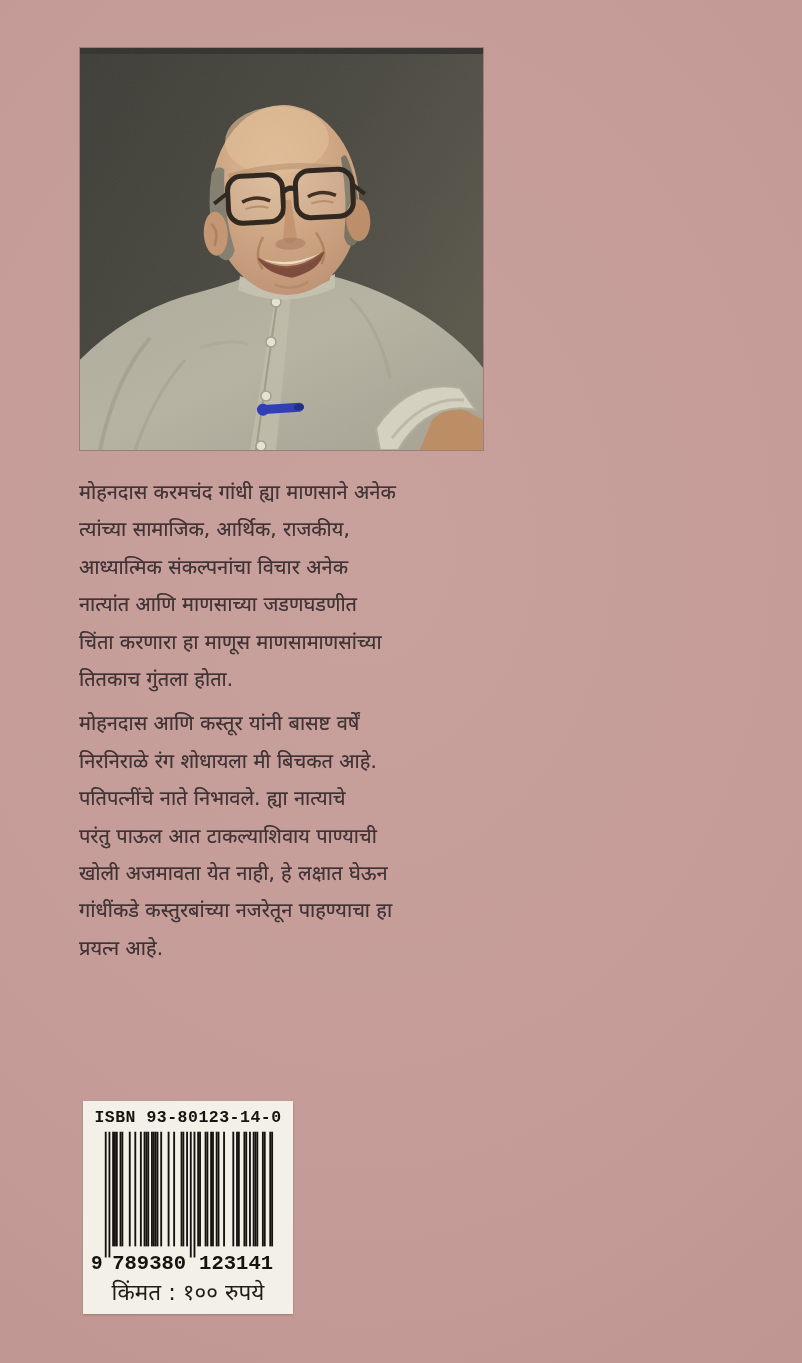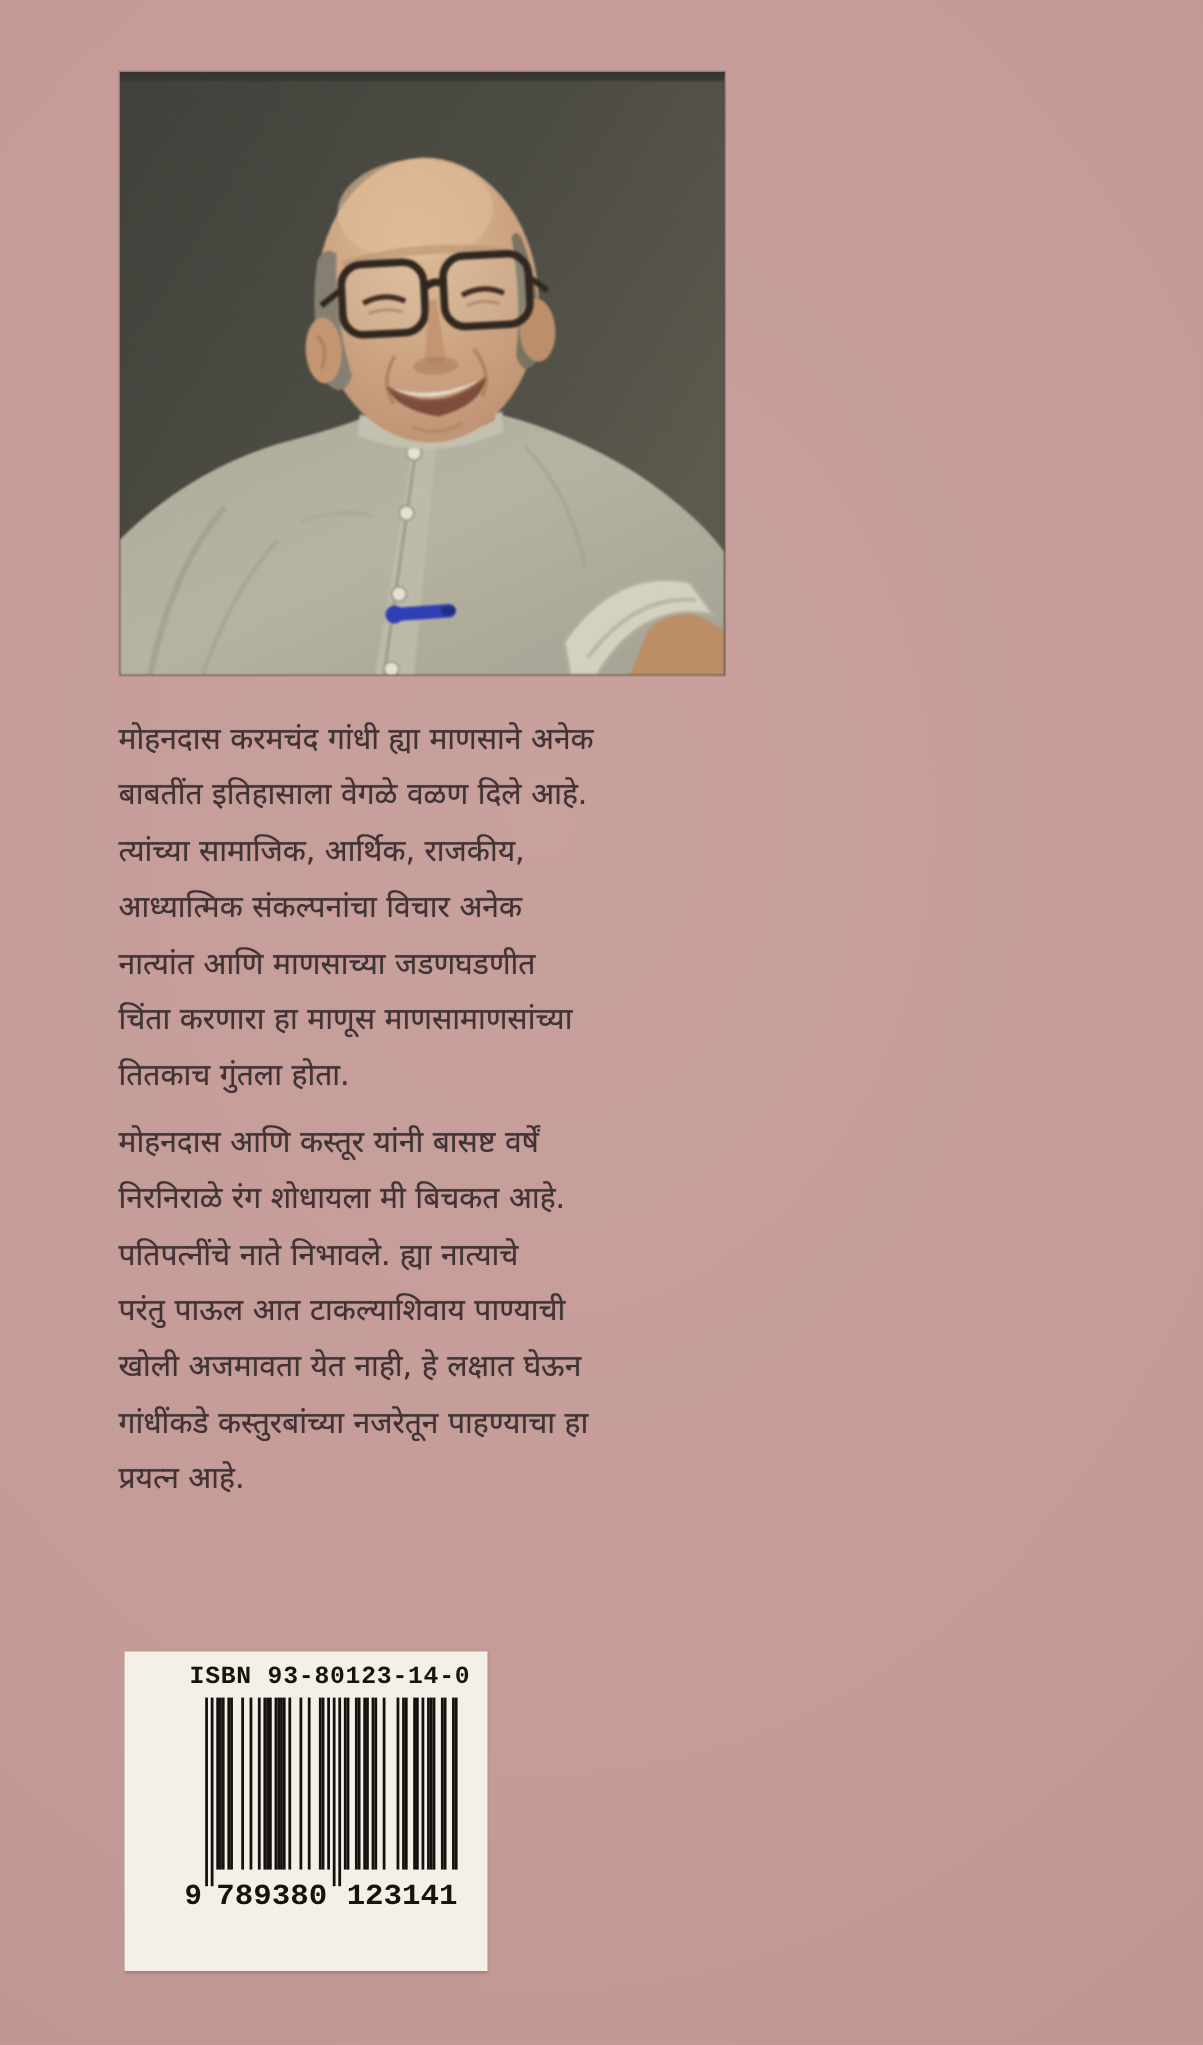--- a/index.html
+++ b/index.html
@@ -26,21 +26,21 @@
     font-size:20px; line-height:37.4px; color:#3f3335;
     text-shadow:0 0 0.6px rgba(63,51,53,0.55);
   }
   .blurb .line { white-space:nowrap; }
   .para2 { margin-top:7px; }
   
   .isbn-box {
     position:absolute; left:83px; top:1101px; width:210px; height:213px;
     background:#f3f0e7;
     box-shadow:0 1px 2px rgba(90,60,60,0.35);
-    display:flex; flex-direction:column; align-items:center;padding-left:32px;
+    display:flex; flex-direction:column; align-items:center;
   }
   .isbn-label {
     margin-top:7px;
     font-family:"Liberation Mono","DejaVu Sans Mono",monospace;
     font-weight:bold; font-size:16.5px; letter-spacing:0.5px; color:#17130f;
     white-space:nowrap;
   }
   .barcode-svg { width:196px; height:144px; margin-top:3px; }
   .bc-digit {
     font-family:"Liberation Mono","DejaVu Sans Mono",monospace;
@@ -158,21 +158,20 @@
         <rect x="214" y="357.5" width="10" height="6" rx="3" fill="#1d2a86"></rect>
       </g>
 
       <rect x="0" y="0" width="403" height="402" filter="url(#noise)" opacity="0.12"></rect>
     </svg>
   </div>
 
   <div class="blurb">
     <div class="para">
       <div class="line">मोहनदास करमचंद गांधी ह्या माणसाने अनेक</div>
-      <div class="line">बाबतींत इतिहासाला वेगळे वळण दिले आहे.</div>
       <div class="line">त्यांच्या सामाजिक, आर्थिक, राजकीय,</div>
       <div class="line">आध्यात्मिक संकल्पनांचा विचार अनेक</div>
       <div class="line">नात्यांत आणि माणसाच्या जडणघडणीत</div>
       <div class="line">चिंता करणारा हा माणूस माणसामाणसांच्या</div>
       <div class="line">तितकाच गुंतला होता.</div>
     </div>
     <div class="para para2">
       <div class="line">मोहनदास आणि कस्तूर यांनी बासष्ट वर्षें</div>
       <div class="line">निरनिराळे रंग शोधायला मी बिचकत आहे.</div>
       <div class="line">पतिपत्नींचे नाते निभावले. ह्या नात्याचे</div>
@@ -232,15 +231,16 @@
           <rect x="164" y="0" width="2" height="124" fill="#14110e"></rect>
           <rect x="170" y="0" width="2" height="124" fill="#14110e"></rect>
           <rect x="172" y="0" width="2" height="124" fill="#14110e"></rect>
           <rect x="178" y="0" width="2" height="124" fill="#14110e"></rect>
           <rect x="180" y="0" width="2" height="124" fill="#14110e"></rect>
         </g>
       <text class="bc-digit" x="-15" y="149">9</text>
       <text class="bc-digit" x="8" y="149" textLength="80" lengthAdjust="spacingAndGlyphs">789380</text>
       <text class="bc-digit" x="102" y="149" textLength="80" lengthAdjust="spacingAndGlyphs">123141</text>
     </svg>
+    <div class="price-label">किंमत : १०० रुपये</div>
   </div>
 
 </div>
 
 </body></html>

